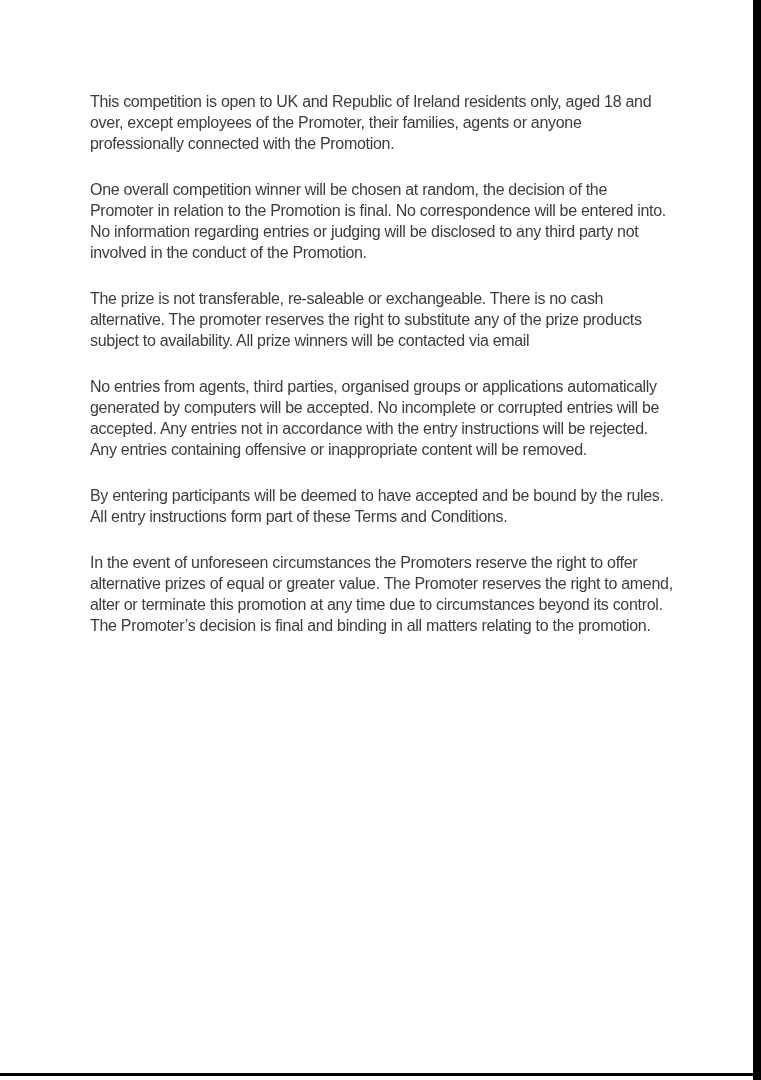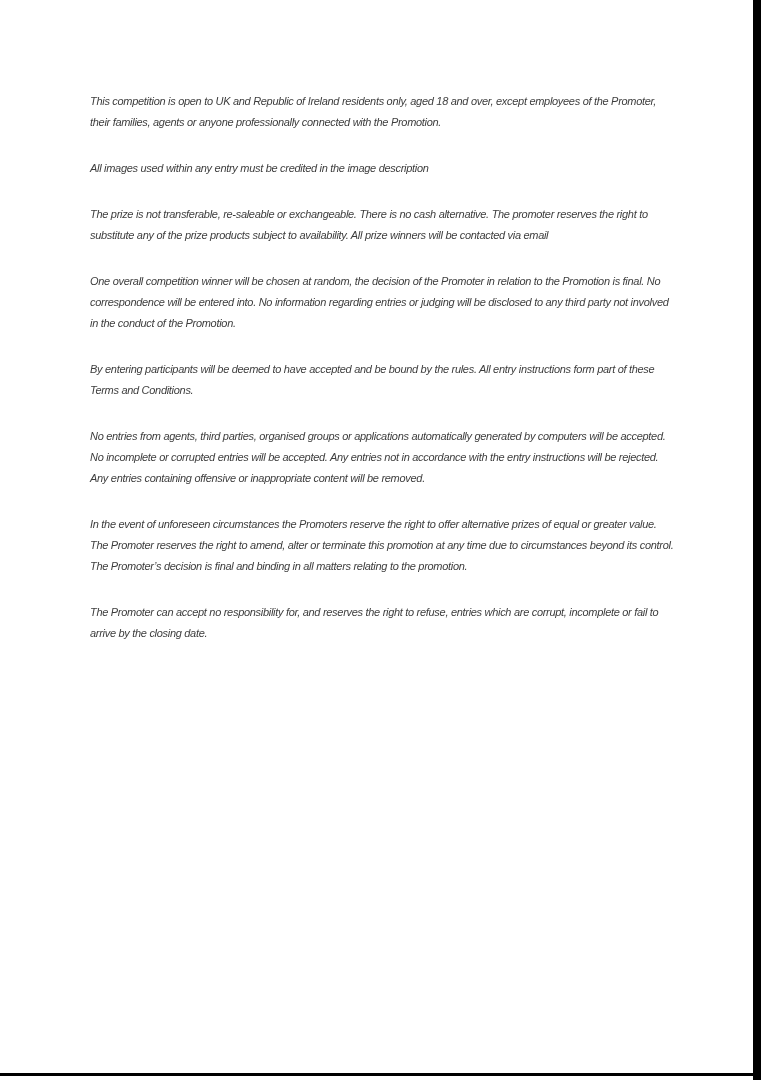--- a/index.html
+++ b/index.html
@@ -22,27 +22,26 @@
     height: 1080px;
     background: #ffffff;
   }
   .content {
     position: absolute;
     left: 90px;
     top: 91px;
     width: 584px;
   }
   .para {
-    font-size: 11px;
+    font-size: 16px;
     line-height: 21px;
     letter-spacing: -0.3px;
     color: #3d3d3d;
     margin: 0 0 25px 0;
     text-align: left;
-    font-style: italic;
   }
   .right-edge-bar {
     position: absolute;
     top: 0;
     right: 0;
     width: 8px;
     height: 1080px;
     background: #000000;
   }
   .bottom-edge-rule {
@@ -54,25 +53,23 @@
     background: #000000;
   }
 </style>
 </head>
 <body>
 
 <div class="page">
 
   <div class="content">
     <p class="para">This competition is open to UK and Republic of Ireland residents only, aged 18 and over, except employees of the Promoter, their families, agents or anyone professionally connected with the Promotion.</p>
-    <p class="para">All images used within any entry must be credited in the image description</p>
+    <p class="para">One overall competition winner will be chosen at random, the decision of the Promoter in relation to the Promotion is final. No correspondence will be entered into. No information regarding entries or judging will be disclosed to any third party not involved in the conduct of the Promotion.</p>
     <p class="para">The prize is not transferable, re-saleable or exchangeable. There is no cash alternative. The promoter reserves the right to substitute any of the prize products subject to availability. All prize winners will be contacted via email</p>
-    <p class="para">One overall competition winner will be chosen at random, the decision of the Promoter in relation to the Promotion is final. No correspondence will be entered into. No information regarding entries or judging will be disclosed to any third party not involved in the conduct of the Promotion.</p>
+    <p class="para">No entries from agents, third parties, organised groups or applications automatically generated by computers will be accepted. No incomplete or corrupted entries will be accepted. Any entries not in accordance with the entry instructions will be rejected. Any entries containing offensive or inappropriate content will be removed.</p>
     <p class="para">By entering participants will be deemed to have accepted and be bound by the rules. All entry instructions form part of these Terms and Conditions.</p>
-    <p class="para">No entries from agents, third parties, organised groups or applications automatically generated by computers will be accepted. No incomplete or corrupted entries will be accepted. Any entries not in accordance with the entry instructions will be rejected. Any entries containing offensive or inappropriate content will be removed.</p>
     <p class="para">In the event of unforeseen circumstances the Promoters reserve the right to offer alternative prizes of equal or greater value. The Promoter reserves the right to amend, alter or terminate this promotion at any time due to circumstances beyond its control. The Promoter’s decision is final and binding in all matters relating to the promotion.</p>
-    <p class="para">The Promoter can accept no responsibility for, and reserves the right to refuse, entries which are corrupt, incomplete or fail to arrive by the closing date.</p>
   </div>
 
   <div class="right-edge-bar"></div>
   <div class="bottom-edge-rule"></div>
 
 </div>
 
 </body></html>

